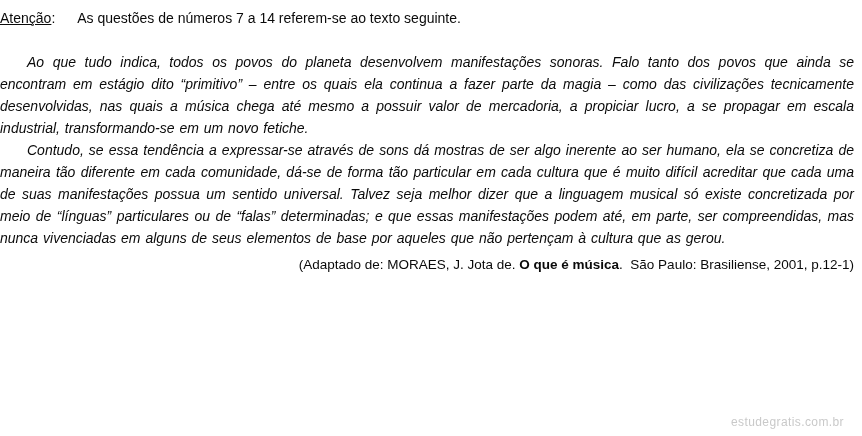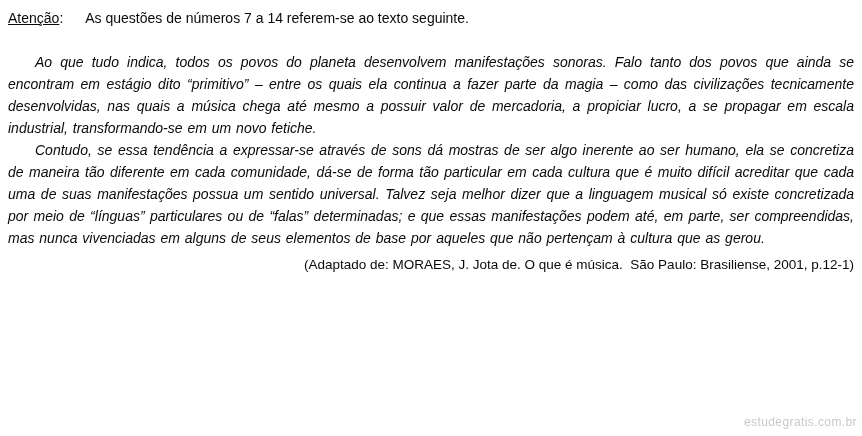--- a/index.html
+++ b/index.html
@@ -9,21 +9,21 @@
   }
   body {
     width: 862px;
     height: 436px;
     position: relative;
     overflow: hidden;
     font-family: "Liberation Sans", sans-serif;
     color: #0a0a0a;
   }
   .page {
-    padding: 10px 8px 0 8px;
+    padding: 10px 8px 0 0;
   }
   .attention-row {
     display: flex;
     align-items: baseline;
     font-size: 14px;
     line-height: 17px;
     margin-bottom: 24px;
   }
   .attention-label {
     text-decoration: underline;
@@ -52,26 +52,26 @@
     margin-top: 6px;
     font-size: 13.5px;
     line-height: 20px;
     text-align: right;
     font-style: normal;
   }
   .citation .prewrap {
     white-space: pre-wrap;
   }
   .citation .work-title {
-    font-weight: normal;
+    font-weight: bold;
     margin-top: 48px;
   }
   .watermark {
     position: absolute;
-    right: 5px;
+    right: 18px;
     bottom: 7px;
     font-size: 12px;
     letter-spacing: 0.4px;
     color: #c9c9c9;
   }
 </style>
 </head>
 <body>
 
 <div class="page">

